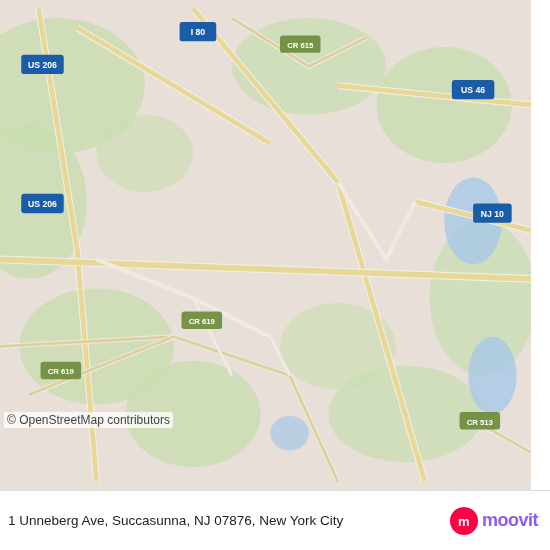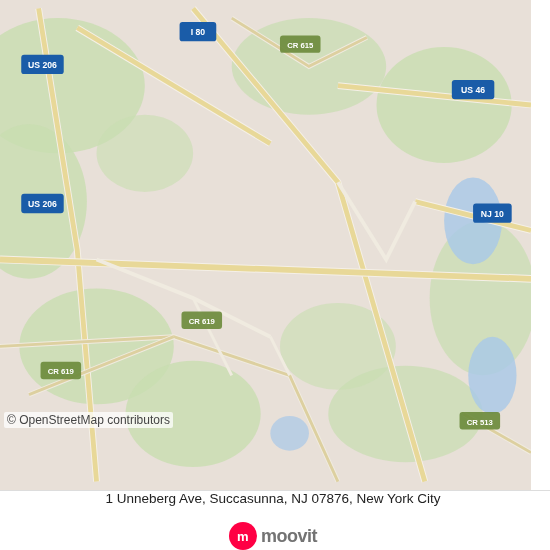--- a/index.html
+++ b/index.html
@@ -70,21 +70,20 @@
     
     #bottom-bar {
       width: 550px;
       height: 60px;
       background: #fff;
       display: flex;
       align-items: center;
       justify-content: space-between;
       padding: 0 12px 0 8px;
       border-top: 1px solid #ddd;
-      flex-direction: column;
     }
 
     #bottom-address {
       font-size: 13.5px;
       color: #222;
       flex: 1;
     }
 
     #moovit-logo {
       display: flex;
@@ -99,21 +98,21 @@
       background: #f04;
       border-radius: 50%;
       display: flex;
       align-items: center;
       justify-content: center;
     }
 
     #moovit-logo-text {
       font-size: 18px;
       font-weight: 700;
-      color: #737373;
+      color: #8b5cf6;
       letter-spacing: -0.5px;
     }
 
     
     #osm-attr {
       position: absolute;
       bottom: 62px;
       left: 4px;
       font-size: 12px;
       color: #444;

